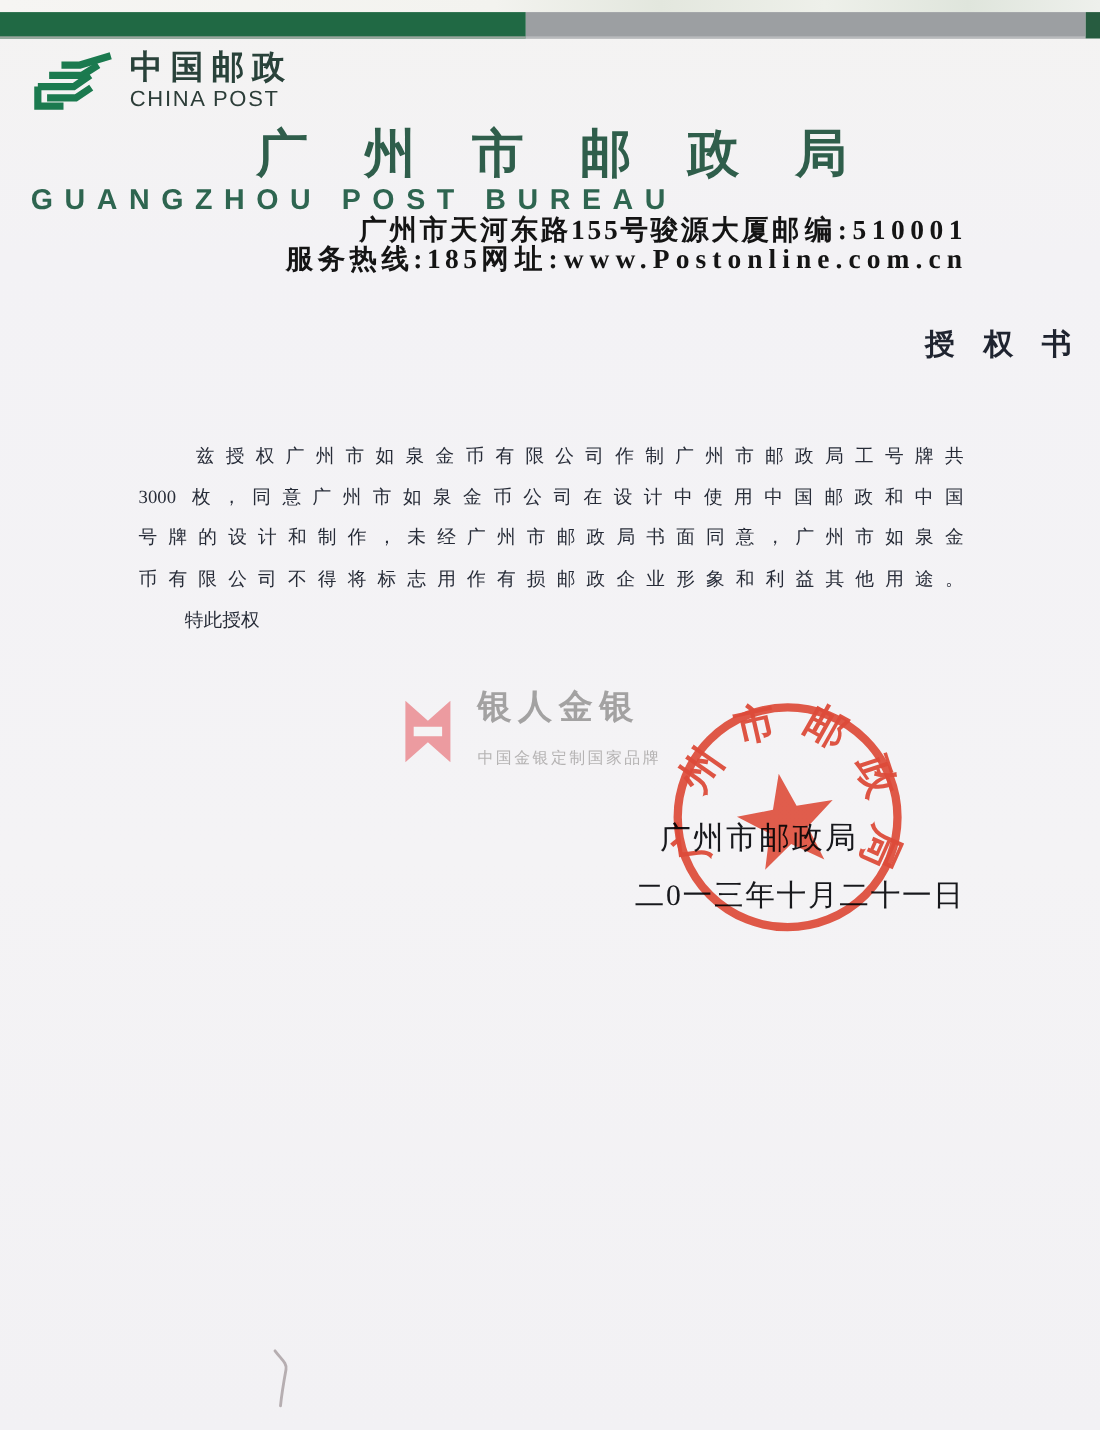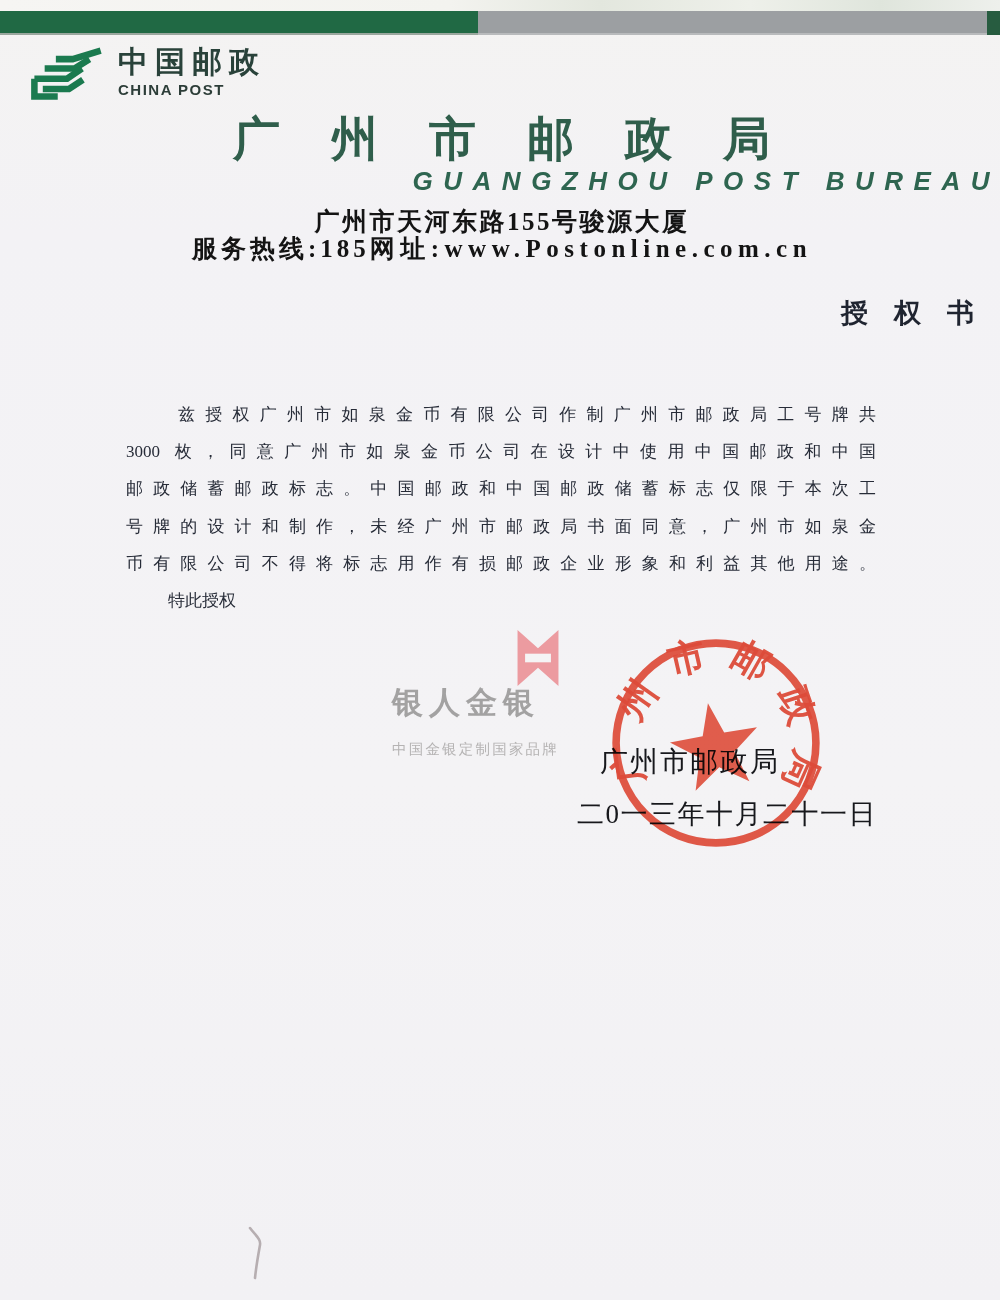--- a/index.html
+++ b/index.html
@@ -16,49 +16,49 @@
   .topbar{position:absolute;left:0;top:11px;width:100%;height:24px;display:flex;}
   .topbar .seg-green{width:478px;background:#206944;border-bottom:2px solid #9aa79e;}
   .topbar .seg-gray{flex:1;background:#9c9fa2;border-bottom:2px solid #b8babc;}
   .topbar .seg-tail{width:13px;background:#275c40;}
   
   .logo-row{position:absolute;left:26px;top:44px;display:flex;align-items:flex-start;}
   .logo-emblem{width:84px;height:62px;}
   .logo-text{margin-left:8px;padding-top:2px;}
   .logo-cn{font-family:"Liberation Sans","DejaVu Sans",sans-serif;font-size:30px;font-weight:700;
     letter-spacing:7px;color:#29423a;line-height:32px;}
-  .logo-en{font-family:"Liberation Sans","DejaVu Sans",sans-serif;font-size:15px;font-weight:700;
+  .logo-en{font-family:"Liberation Sans","DejaVu Sans",sans-serif;font-size:20px;font-weight:400;
     letter-spacing:1.5px;color:#2c3d38;line-height:24px;}
   
   .bureau-cn{position:absolute;left:0;right:0;top:108px;text-align:center;padding-left:54px;
     font-family:"Liberation Sans","DejaVu Sans",sans-serif;font-size:47px;font-weight:600;
     letter-spacing:51px;color:#2f5e4b;white-space:nowrap;}
-  .bureau-en{position:absolute;left:0;right:0;top:166px;text-align:right;padding-left:12px;
+  .bureau-en{position:absolute;left:0;right:0;top:166px;text-align:left;padding-left:28px;
     font-family:"Liberation Sans","DejaVu Sans",sans-serif;font-size:26px;font-weight:700;
-    letter-spacing:10.5px;color:#2e6550;white-space:nowrap;font-style:italic;}
+    letter-spacing:10.5px;color:#2e6550;white-space:nowrap;}
   
-  .contact-row{position:absolute;left:124px;right:120px;display:flex;justify-content:center;
-    font-weight:700;color:#141414;white-space:nowrap;margin-top:13px;}
+  .contact-row{position:absolute;left:124px;right:120px;display:flex;justify-content:flex-end;
+    font-weight:700;color:#141414;white-space:nowrap;}
   .contact-row.r1{top:192px;font-size:25px;}
   .contact-row.r2{top:219px;font-size:25px;}
   .addr{letter-spacing:2.5px;}
   .postcode{letter-spacing:5px;}
   .hotline{letter-spacing:4px;}
   .website{letter-spacing:5.5px;}
   
   .doc-title{position:absolute;left:0;right:0;top:295px;text-align:right;padding-left:26px;
     font-size:27px;font-weight:700;letter-spacing:26px;color:#1f2430;}
   
   .body-block{position:absolute;left:126px;top:396px;width:750px;font-size:17px;line-height:37.2px;
     color:#272c38;}
   .line{text-align:justify;text-align-last:justify;white-space:nowrap;}
   .line.first{text-indent:52px;}
   .closing{margin-left:42px;text-align:left;text-align-last:left;}
   
-  .watermark{position:absolute;left:368px;top:626px;display:flex;align-items:flex-end;flex-direction:column;}
+  .watermark{position:absolute;left:368px;top:626px;display:flex;align-items:center;}
   .wm-logo{width:42px;height:56px;margin-top:4px;}
   .wm-text{margin-left:24px;}
   .wm-brand{font-family:"Liberation Sans","DejaVu Sans",sans-serif;font-size:31px;font-weight:700;
     letter-spacing:6px;color:#a3a2a2;line-height:34px;}
   .wm-tagline{font-family:"Liberation Sans","DejaVu Sans",sans-serif;font-size:14.5px;
     letter-spacing:2.2px;color:#b5b3b3;margin-top:20px;}
   
   .sig-org{position:absolute;left:600px;top:743px;font-size:28px;color:#17181c;letter-spacing:2px;white-space:nowrap;}
   .sig-date{position:absolute;left:577px;top:796px;font-size:27px;color:#17181c;letter-spacing:1.5px;white-space:nowrap;}
   
@@ -95,32 +95,32 @@
       <div class="logo-cn">中国邮政</div>
       <div class="logo-en">CHINA POST</div>
     </div>
   </div>
 
   <div class="bureau-cn">广州市邮政局</div>
   <div class="bureau-en">GUANGZHOU POST BUREAU</div>
 
   <div class="contact-row r1">
     <span class="addr">广州市天河东路155号骏源大厦</span>
+    <span class="postcode">邮编:510001</span>
   </div>
   <div class="contact-row r2">
     <span class="hotline">服务热线:185</span>
     <span class="website">网址:www.Postonline.com.cn</span>
   </div>
 
   <div class="doc-title">授权书</div>
 
   <div class="body-block">
     <div class="line first">兹授权广州市如泉金币有限公司作制广州市邮政局工号牌共</div>
     <div class="line">3000 枚，同意广州市如泉金币公司在设计中使用中国邮政和中国</div>
-    <div class="line">邮政储蓄邮政标志。中国邮政和中国邮政储蓄标志仅限于本次工</div>
     <div class="line">号牌的设计和制作，未经广州市邮政局书面同意，广州市如泉金</div>
     <div class="line">币有限公司不得将标志用作有损邮政企业形象和利益其他用途。</div>
     <div class="line closing">特此授权</div>
   </div>
 
   <div class="watermark">
     <svg class="wm-logo" viewBox="0 0 38 52">
       <polygon points="0,0 19,17 38,0 38,52 19,35 0,52" fill="#ec9ba0"></polygon>
       <rect x="7" y="22" width="24" height="8" fill="#f5f4f5"></rect>
     </svg>

